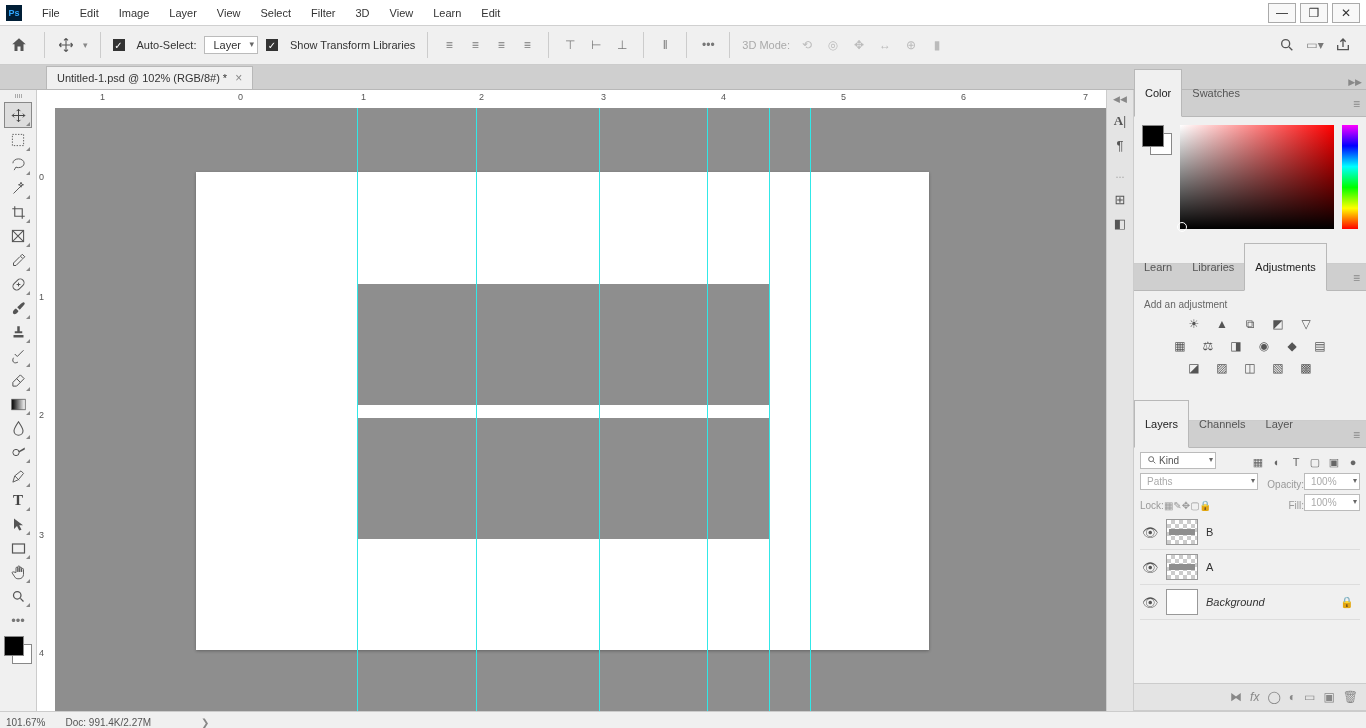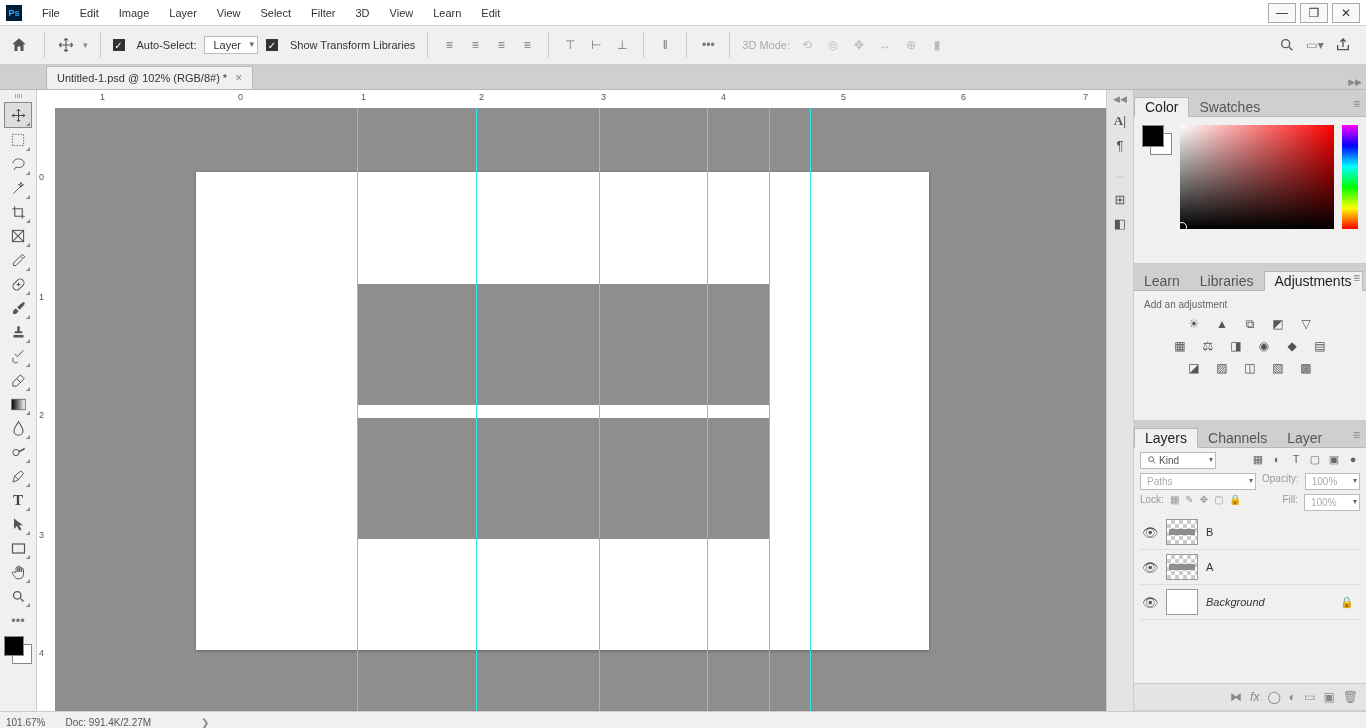--- a/index.html
+++ b/index.html
@@ -39,35 +39,35 @@
   .artboard{position:absolute;background:#fff;box-shadow:0 1px 3px rgba(0,0,0,0.3)}
   .gray-rect{position:absolute;background:#8e8e8e}
   .guide{position:absolute;background:#31e8e8}
   .guide.v{width:1px;top:0;bottom:0}
   .dock{width:26px;background:#e4e4e4;border-left:1px solid #ccc;display:flex;flex-direction:column;align-items:center;padding-top:4px;gap:2px}
   .dock-icon{width:22px;height:22px;display:flex;align-items:center;justify-content:center;color:#555;font-size:13px}
   .dock-arrow{font-size:9px;color:#888;margin-bottom:4px}
   .panels{width:232px;background:#e4e4e4;border-left:1px solid #ccc;display:flex;flex-direction:column}
   .panel{background:#f0f0f0;border-bottom:1px solid #ccc}
   .panel-tabs{height:26px;background:#cfcfcf;display:flex;align-items:flex-end;border-bottom:1px solid #b8b8b8;position:relative}
-  .ptab{padding:1px 10px;color:#555;font-size:14px}
+  .ptab{padding:17px 10px;color:#555;font-size:11px}
   .ptab.active{background:#f0f0f0;color:#222;border:1px solid #b8b8b8;border-bottom:1px solid #f0f0f0;margin-bottom:-1px}
   .panel-menu{position:absolute;right:6px;top:7px;color:#888;font-size:12px}
   .panel-arrow{position:absolute;right:4px;top:-13px;font-size:9px;color:#888}
   .color-body{height:130px;padding:8px;display:flex;gap:8px;position:relative}
   .fgbg-mini{width:30px;height:30px;position:relative}
   .fgbg-mini .f{position:absolute;top:0;left:0;width:20px;height:20px;background:#000;border:1px solid #888}
   .fgbg-mini .b{position:absolute;bottom:0;right:0;width:20px;height:20px;background:#fff;border:1px solid #888}
   .color-field{flex:1;height:104px;background:linear-gradient(to top,#000,transparent),linear-gradient(to right,#fff,#ff0000);position:relative}
   .hue-strip{width:16px;height:104px;background:linear-gradient(to bottom,#f0f,#00f,#0ff,#0f0,#ff0,#f00)}
   .adj-body{padding:8px 10px;font-size:10px;color:#666}
   .adj-row{display:flex;gap:8px;margin-top:6px;justify-content:center}
   .adj-ico{width:20px;height:16px;display:flex;align-items:center;justify-content:center;color:#555;font-size:12px}
   .layers-body{padding:4px 6px;font-size:10px;color:#555;flex:1;overflow:auto}
-  .ly-row{display:flex;align-items:flex-start;gap:6px;margin-bottom:4px;flex-wrap:nowrap}
+  .ly-row{display:flex;align-items:flex-end;margin-bottom:4px;flex-wrap:nowrap}
   .ly-combo{border:1px solid #bbb;background:#fff;padding:2px 14px 2px 6px;position:relative;font-size:10px}
   .ly-combo:after{content:"▾";position:absolute;right:2px;top:2px;font-size:8px;color:#666}
   .ly-icons{display:flex;gap:5px;margin-left:auto}
   .ly-icons span{width:14px;height:14px;display:flex;align-items:center;justify-content:center;color:#666;font-size:11px}
   .layer-item{display:flex;align-items:center;padding:4px 2px;gap:8px;border-bottom:1px solid #ddd}
   .eye{width:16px;font-size:13px;color:#555}
   .thumb{width:30px;height:24px;background:repeating-conic-gradient(#ccc 0 25%,#fff 0 50%) 0 0/8px 8px;border:1px solid #999;position:relative}
   .thumb .bar{position:absolute;left:2px;right:2px;top:9px;height:6px;background:#8e8e8e}
   .thumb.white{background:#fff}
   .ly-name{font-size:11px;color:#333}

